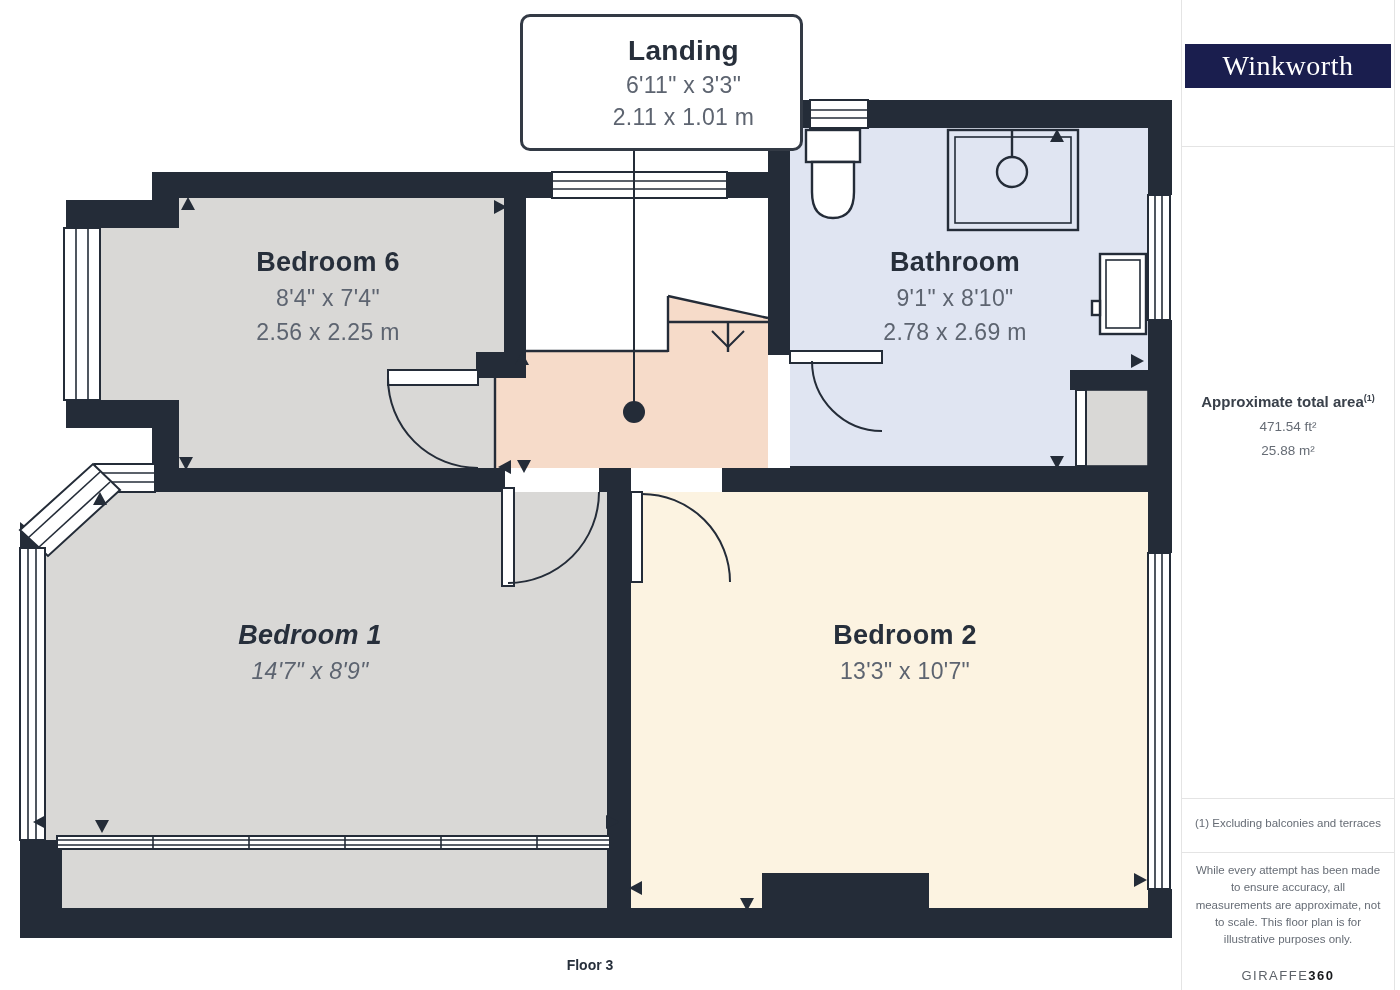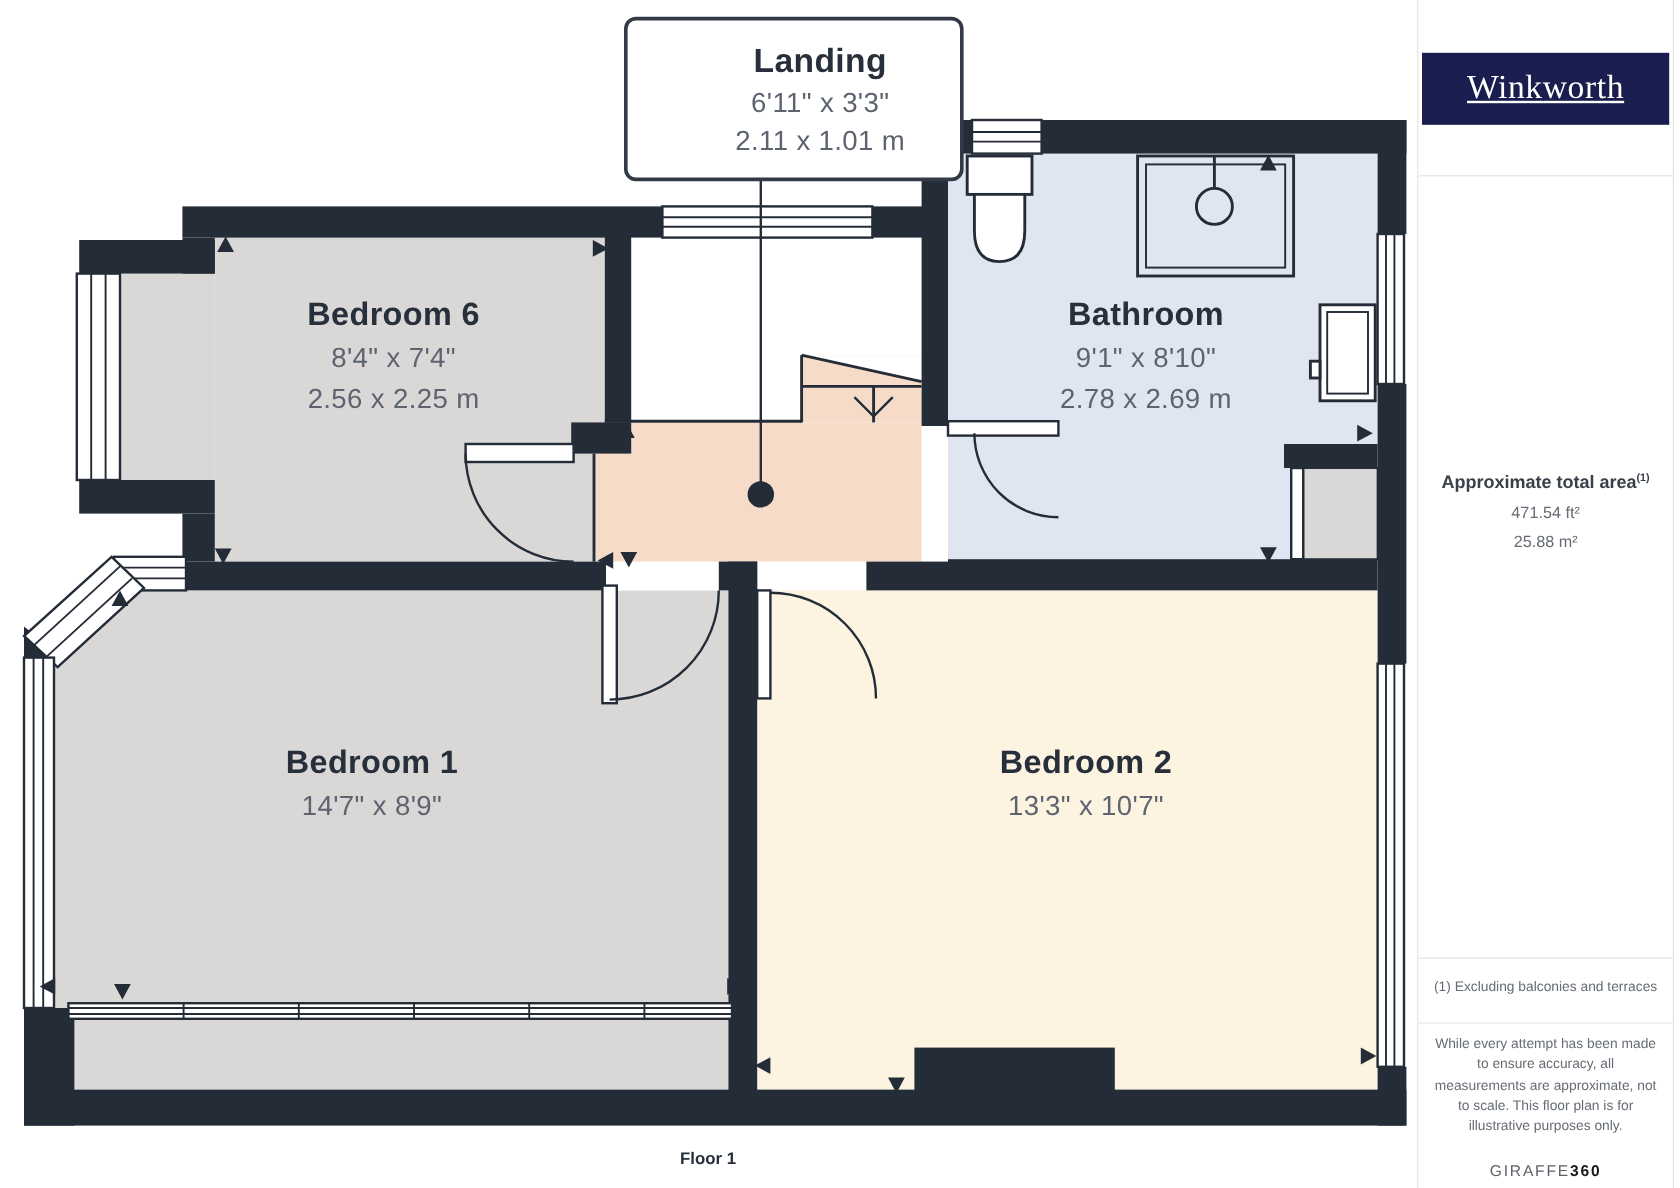--- a/index.html
+++ b/index.html
@@ -29,23 +29,23 @@
   .callout{position:absolute;left:520px;top:14px;width:233px;height:131px;background:#fff;
            border:3px solid #333a45;border-radius:10px;display:flex;flex-direction:column;
            align-items:center;justify-content:center;z-index:3;padding-left:44px;}
   .callout .room-name{font-size:28px;}
   .callout .room-dims{font-size:23px;margin-top:5px;}
   .floor-tag{position:absolute;left:0;top:957px;width:1180px;text-align:center;
              font-size:14px;font-weight:700;color:var(--room-name,#272f3b);}
   
   .sidebar{position:absolute;left:1181px;top:0;width:212px;height:990px;
            border-left:1px solid #e4e4e4;border-right:1px solid #e4e4e4;}
-  .logo{position:absolute;top:44px;left:3px;right:3px;height:60px;background:var(--brand-navy,#1a1e4e);
+  .logo{position:absolute;top:44px;left:3px;right:3px;height:44px;background:var(--brand-navy,#1a1e4e);
         color:#fff;font-family:"Liberation Serif",serif;font-size:28px;
-        display:flex;align-items:center;justify-content:center;letter-spacing:.5px;text-decoration:underline;}
+        display:flex;align-items:center;justify-content:center;letter-spacing:.5px;}
   .sdiv{position:absolute;left:0;right:0;height:1px;background:#e4e4e4;}
   .area-block{position:absolute;top:393px;left:0;right:0;text-align:center;}
   .area-title{font-size:15px;font-weight:700;color:#39404a;}
   .area-title sup{font-size:9px;}
   .area-val{font-size:13.5px;color:#666c75;margin-top:9px;}
   .footnote{position:absolute;top:817px;left:0;right:0;text-align:center;
             font-size:11.5px;color:#666c75;}
   .disclaimer{position:absolute;top:862px;left:13px;right:13px;text-align:center;
               font-size:11.5px;line-height:1.5;color:#666c75;}
   .giraffe{position:absolute;top:968px;left:0;right:0;text-align:center;
@@ -211,31 +211,31 @@
     <div class="room-dims">8'4" x 7'4"</div>
     <div class="room-dims">2.56 x 2.25 m</div>
   </div>
 
   <div class="room-label" style="left:795px;top:247px;width:320px;">
     <div class="room-name">Bathroom</div>
     <div class="room-dims">9'1" x 8'10"</div>
     <div class="room-dims">2.78 x 2.69 m</div>
   </div>
 
-  <div class="room-label" style="left:150px;top:620px;width:320px;">
+  <div class="room-label" style="left:150px;top:620px;width:320px;font-style:italic;">
     <div class="room-name">Bedroom 1</div>
     <div class="room-dims">14'7" x 8'9"</div>
   </div>
 
   <div class="room-label" style="left:745px;top:620px;width:320px;">
     <div class="room-name">Bedroom 2</div>
     <div class="room-dims">13'3" x 10'7"</div>
   </div>
 
-  <div class="floor-tag">Floor 1</div>
+  <div class="floor-tag">Floor 3</div>
 
   <div class="sidebar">
     <div class="logo">Winkworth</div>
     <div class="sdiv" style="top:146px;"></div>
 
     <div class="area-block">
       <div class="area-title"><span>Approximate total area</span><sup>(1)</sup></div>
       <div class="area-val">471.54 ft²</div>
       <div class="area-val">25.88 m²</div>
     </div>

